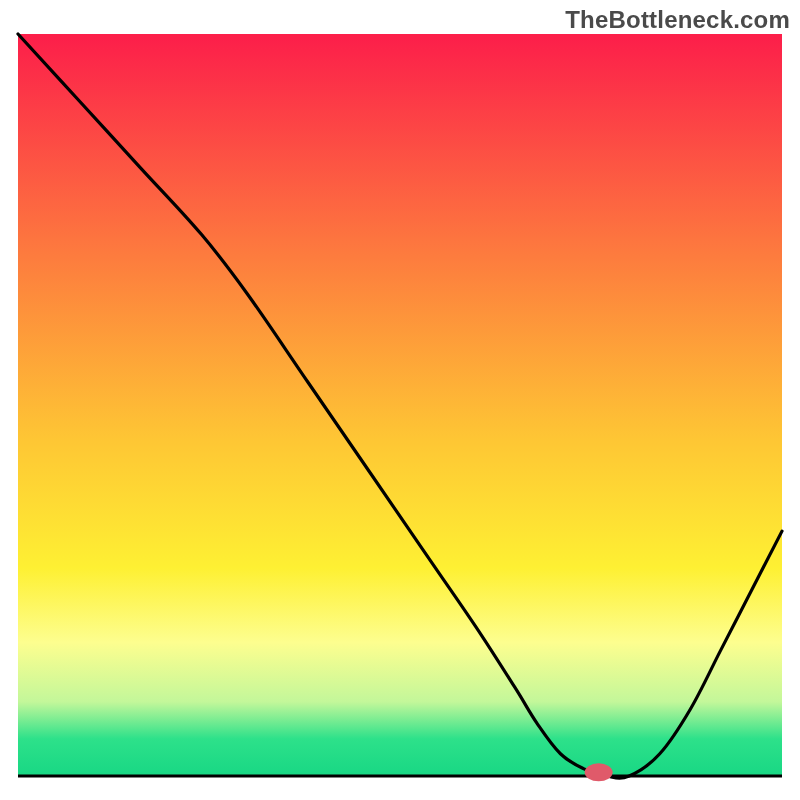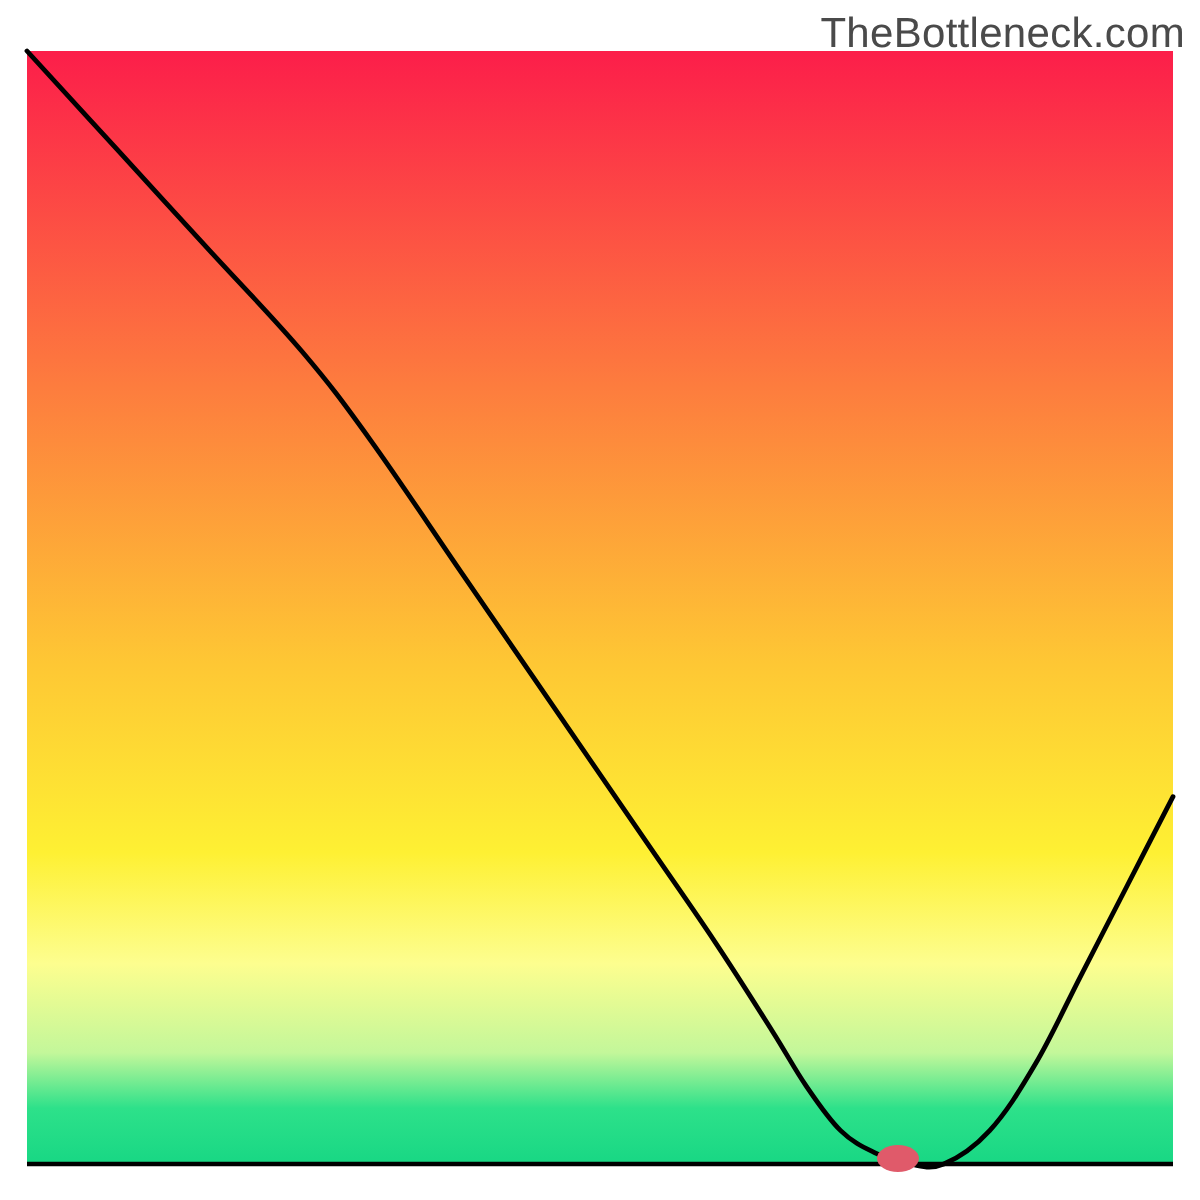--- a/index.html
+++ b/index.html
@@ -16,22 +16,22 @@
     width: 800px;
     height: 800px;
   }
   svg {
     display: block;
   }
   .watermark {
     position: absolute;
     top: 6px;
     right: 10px;
-    font-size: 28px;
-    font-weight: 400;
+    font-size: 24px;
+    font-weight: 700;
     color: #4a4a4a;
     letter-spacing: 0.2px;
     user-select: none;
   }
 </style>
 </head>
 <body>
 
 <div class="stage">
 

